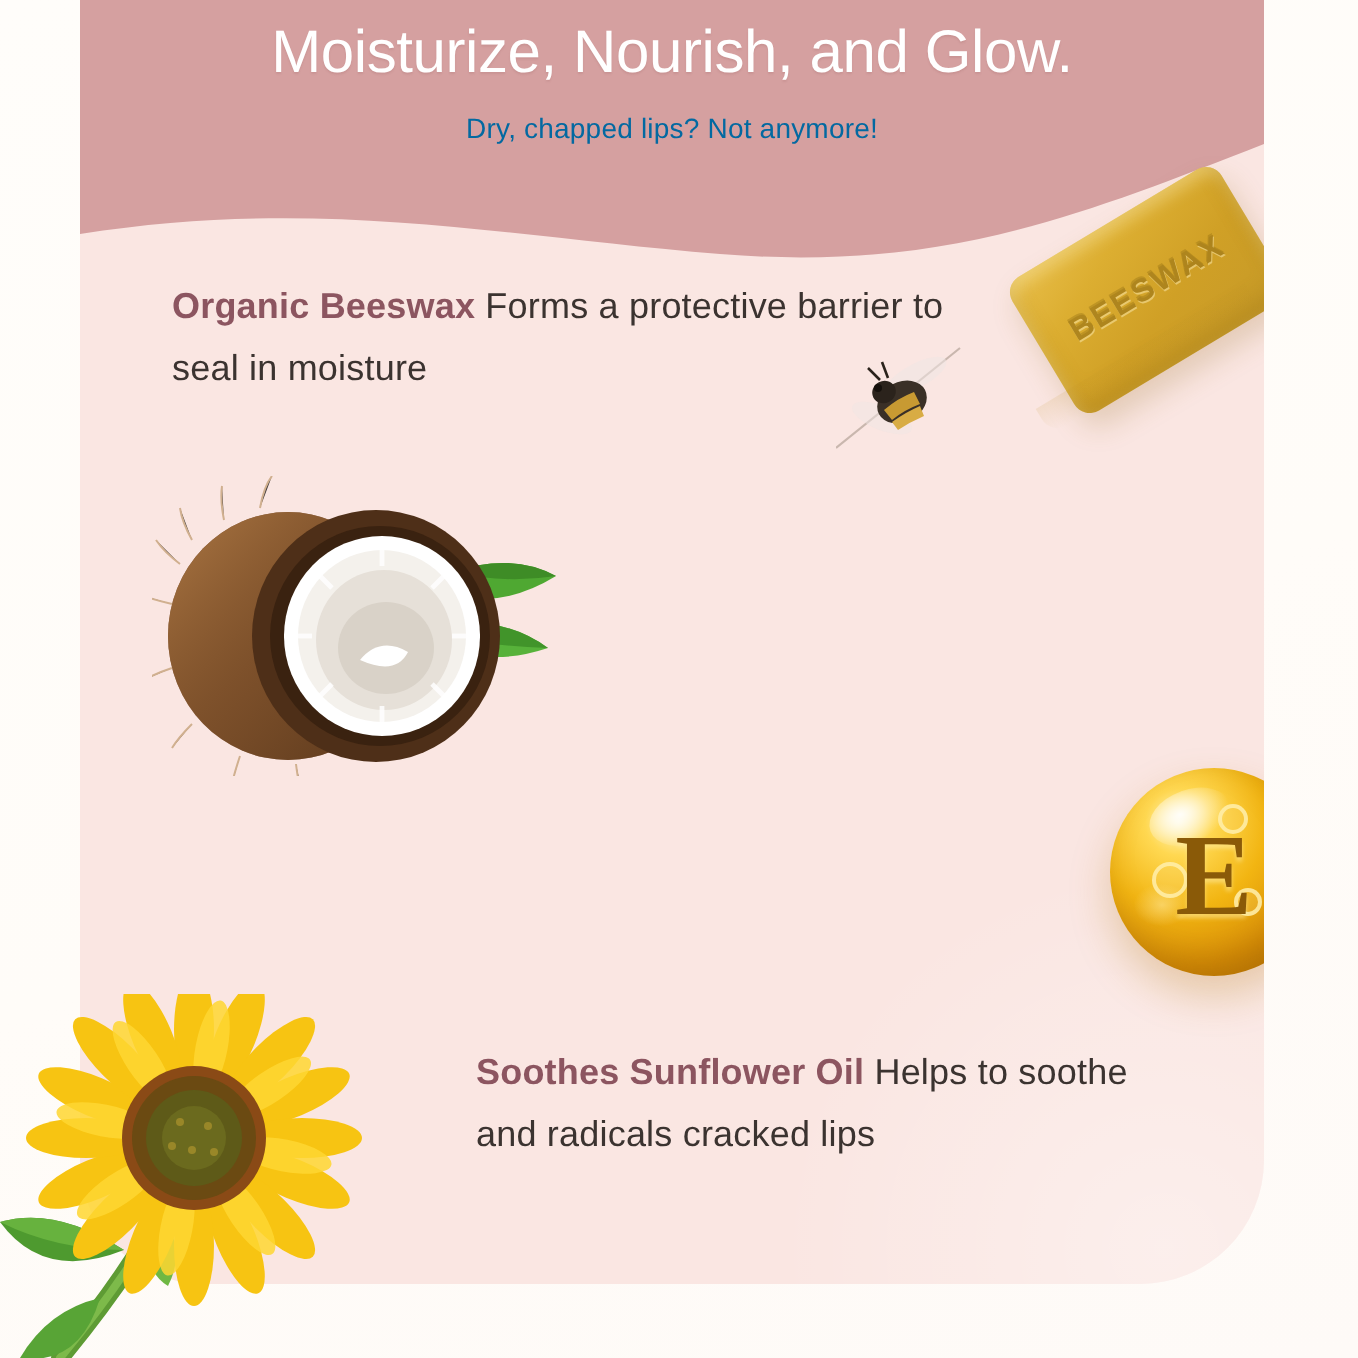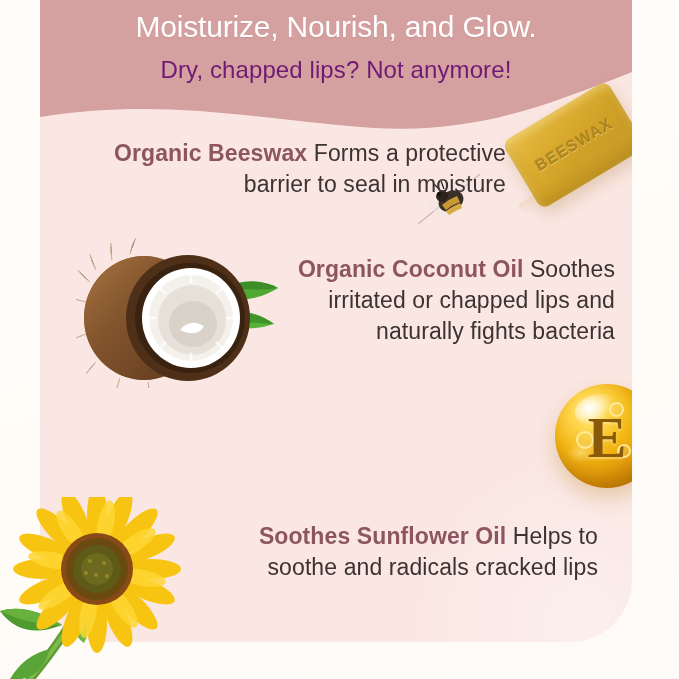--- a/index.html
+++ b/index.html
@@ -26,30 +26,29 @@
   }
   #header-band svg{display:block;width:592px;height:165px;}
 
   .head-text{position:absolute;left:0;width:592px;text-align:center;z-index:3;}
   #title{
     top:24px;color:#FFFFFF;font-size:30px;font-weight:normal;
     letter-spacing:-0.2px;line-height:1.15;
     text-shadow:0 1px 1px rgba(150,95,95,.18);
   }
   #subtitle{
-    top:70px;color:#701a75;font-size:24px;font-weight:normal;
+    top:70px;color:#0369a1;font-size:14px;font-weight:normal;
     letter-spacing:.1px;
   }
 
   
   .row{position:absolute;z-index:4;}
   .row p{
-    margin:0;color:#3B3330;font-size:23px;line-height:31px;
+    margin:0;color:#3B3330;font-size:18px;line-height:31px;
     letter-spacing:.1px;
-    text-align:right;
   }
   .row .name{color:#8C5560;font-weight:bold;}
 
   #row-beeswax{left:46px;top:152px;width:420px;}
   #row-coconut{left:215px;top:268px;width:360px;}
   #row-vitamine{left:46px;top:415px;width:470px;}
   #row-sunflower{left:198px;top:535px;width:360px;}
 
   
   #beeswax-art{position:absolute;left:455px;top:104px;width:160px;height:150px;z-index:2;}
@@ -212,23 +211,20 @@
         <div class="bub" style="left:20%;top:45%;width:14px;height:14px;"></div>
         <div class="bub" style="left:60%;top:58%;width:10px;height:10px;"></div>
       </div>
       <div id="vite-letter">E</div>
     </div>
 
     <div class="row" id="row-beeswax">
       <p><span class="name">Organic Beeswax</span><span> Forms a protective barrier to seal in moisture</span></p>
     </div>
 
-    <div class="row" id="row-coconut">
-      <p><span class="name">Organic Coconut Oil</span><span> Soothes irritated or chapped lips and naturally fights bacteria</span></p>
-    </div>
 
 
     <div class="row" id="row-sunflower">
       <p><span class="name">Soothes Sunflower Oil</span><span> Helps to soothe and radicals cracked lips</span></p>
     </div>
 
   </div>
 
   <div id="sunflower-art">
     <svg viewBox="0 0 210 182" width="210" height="182">

